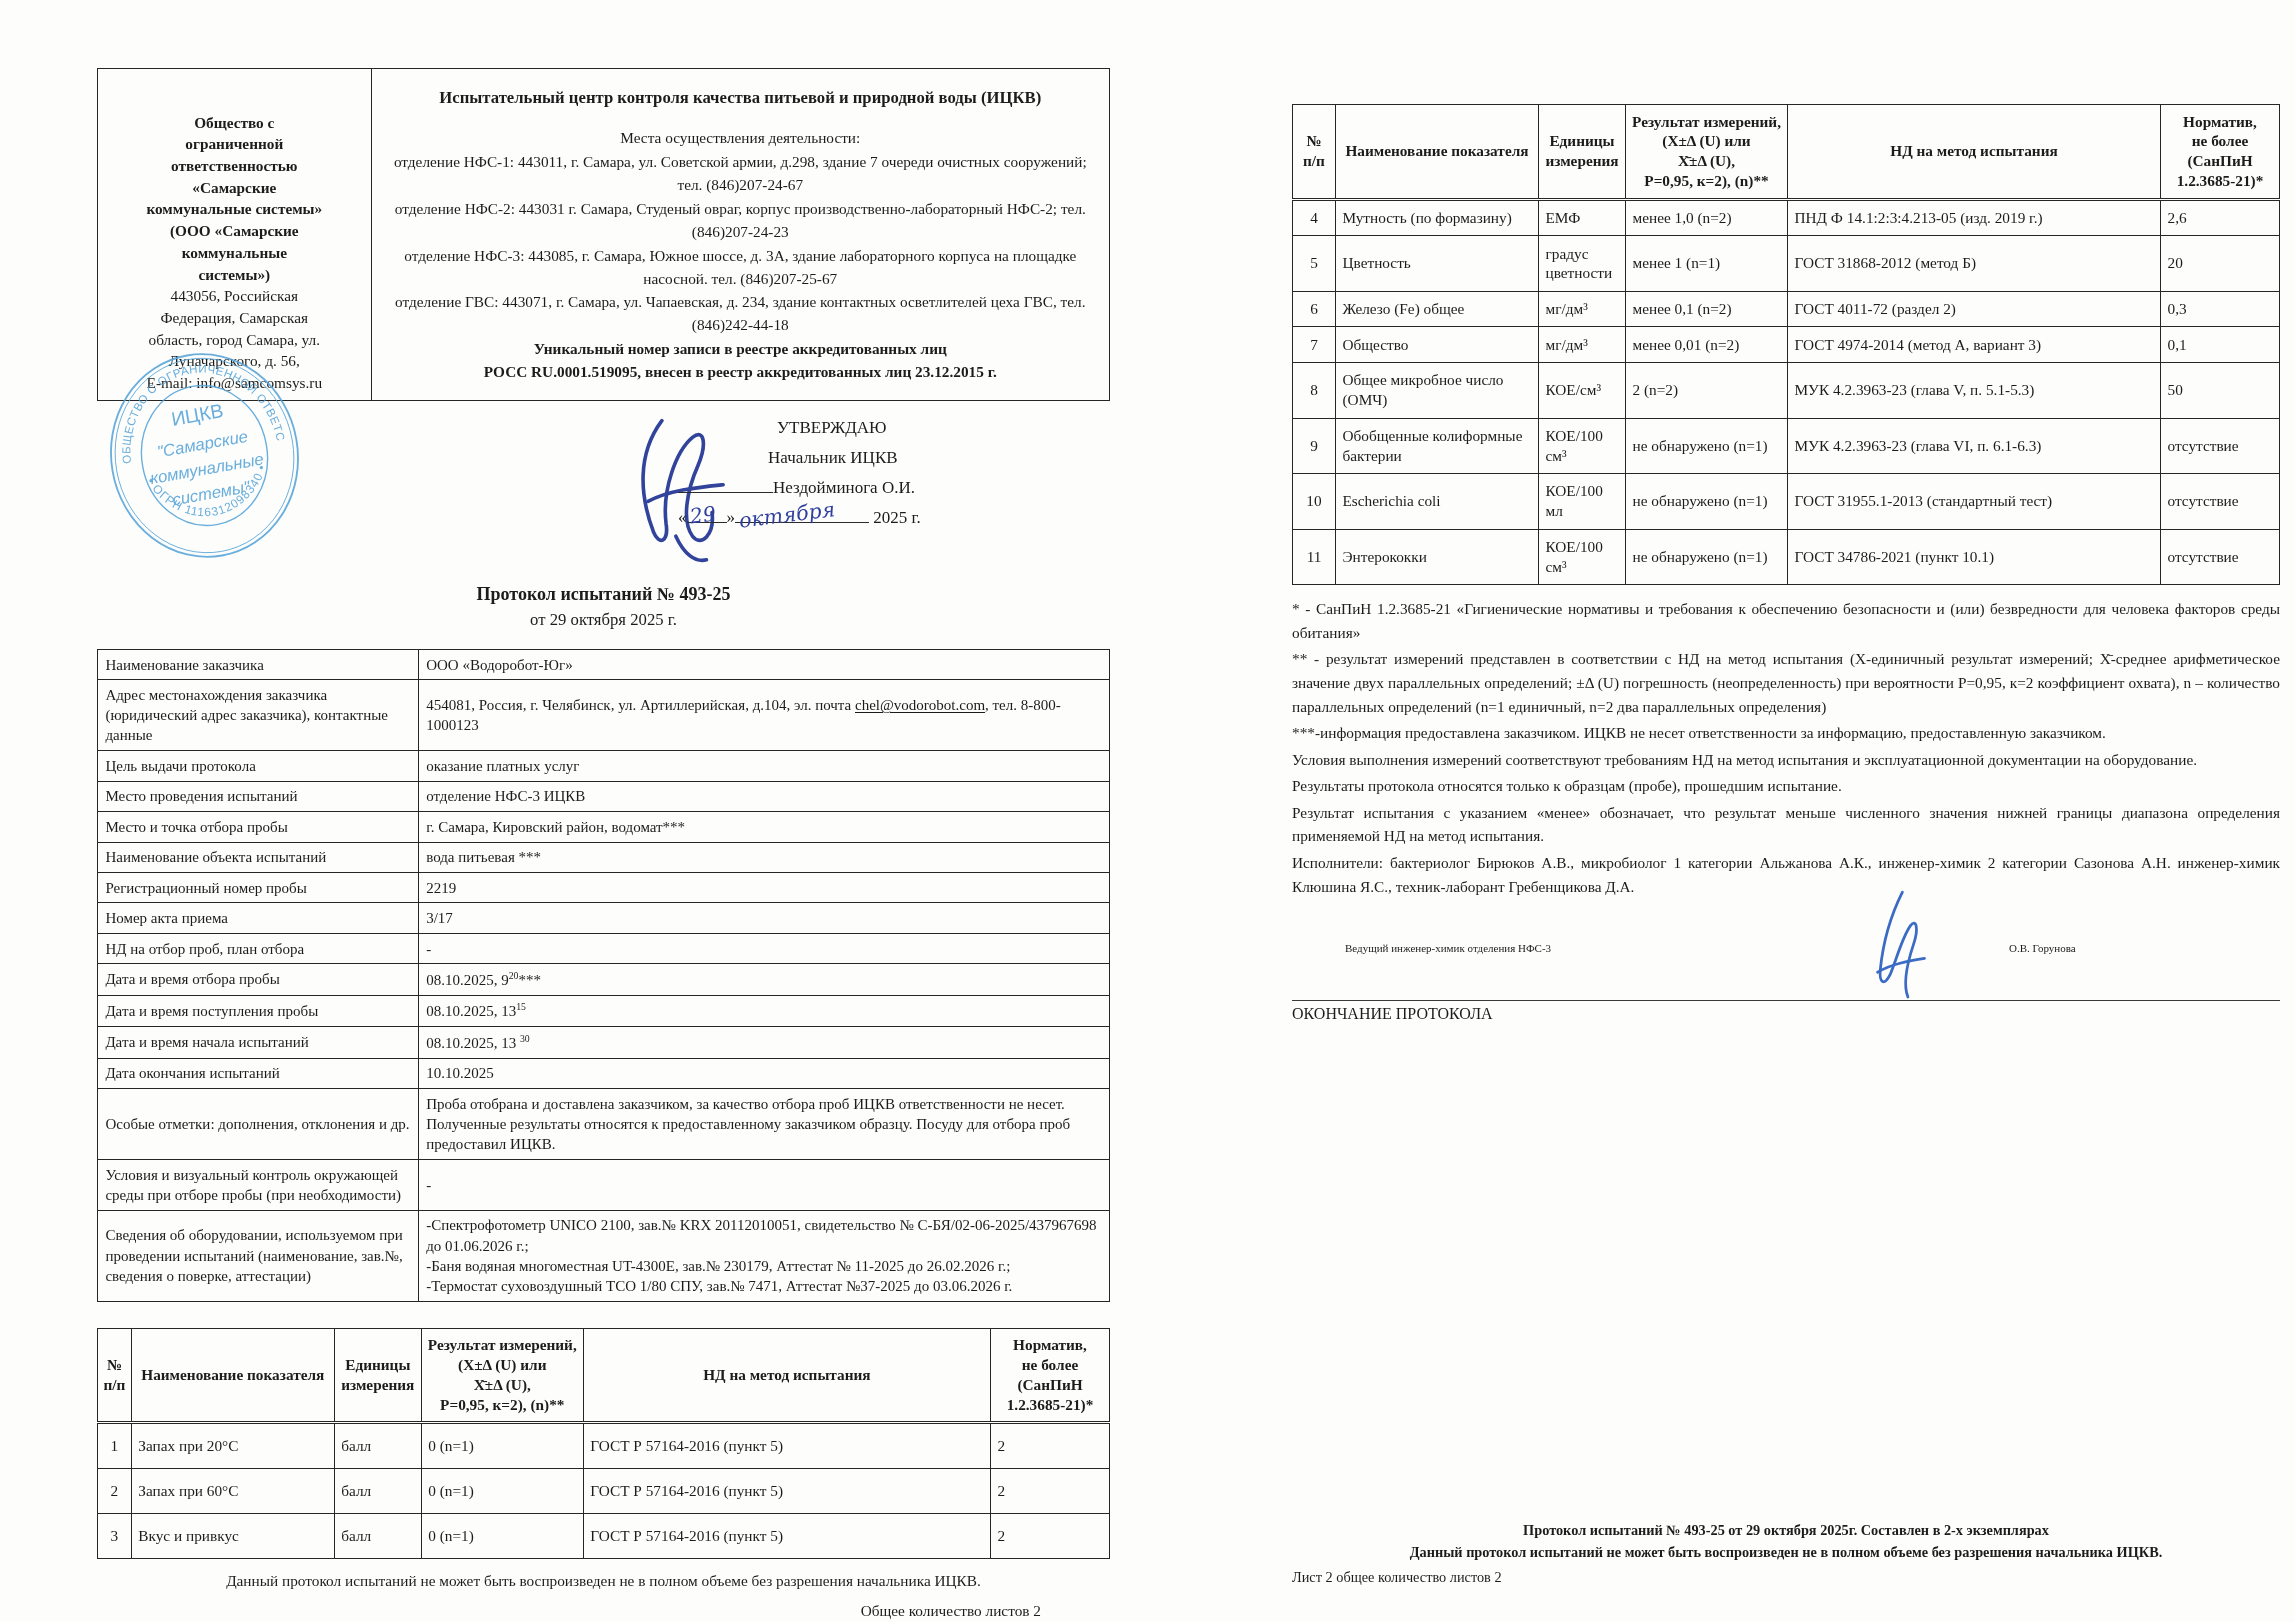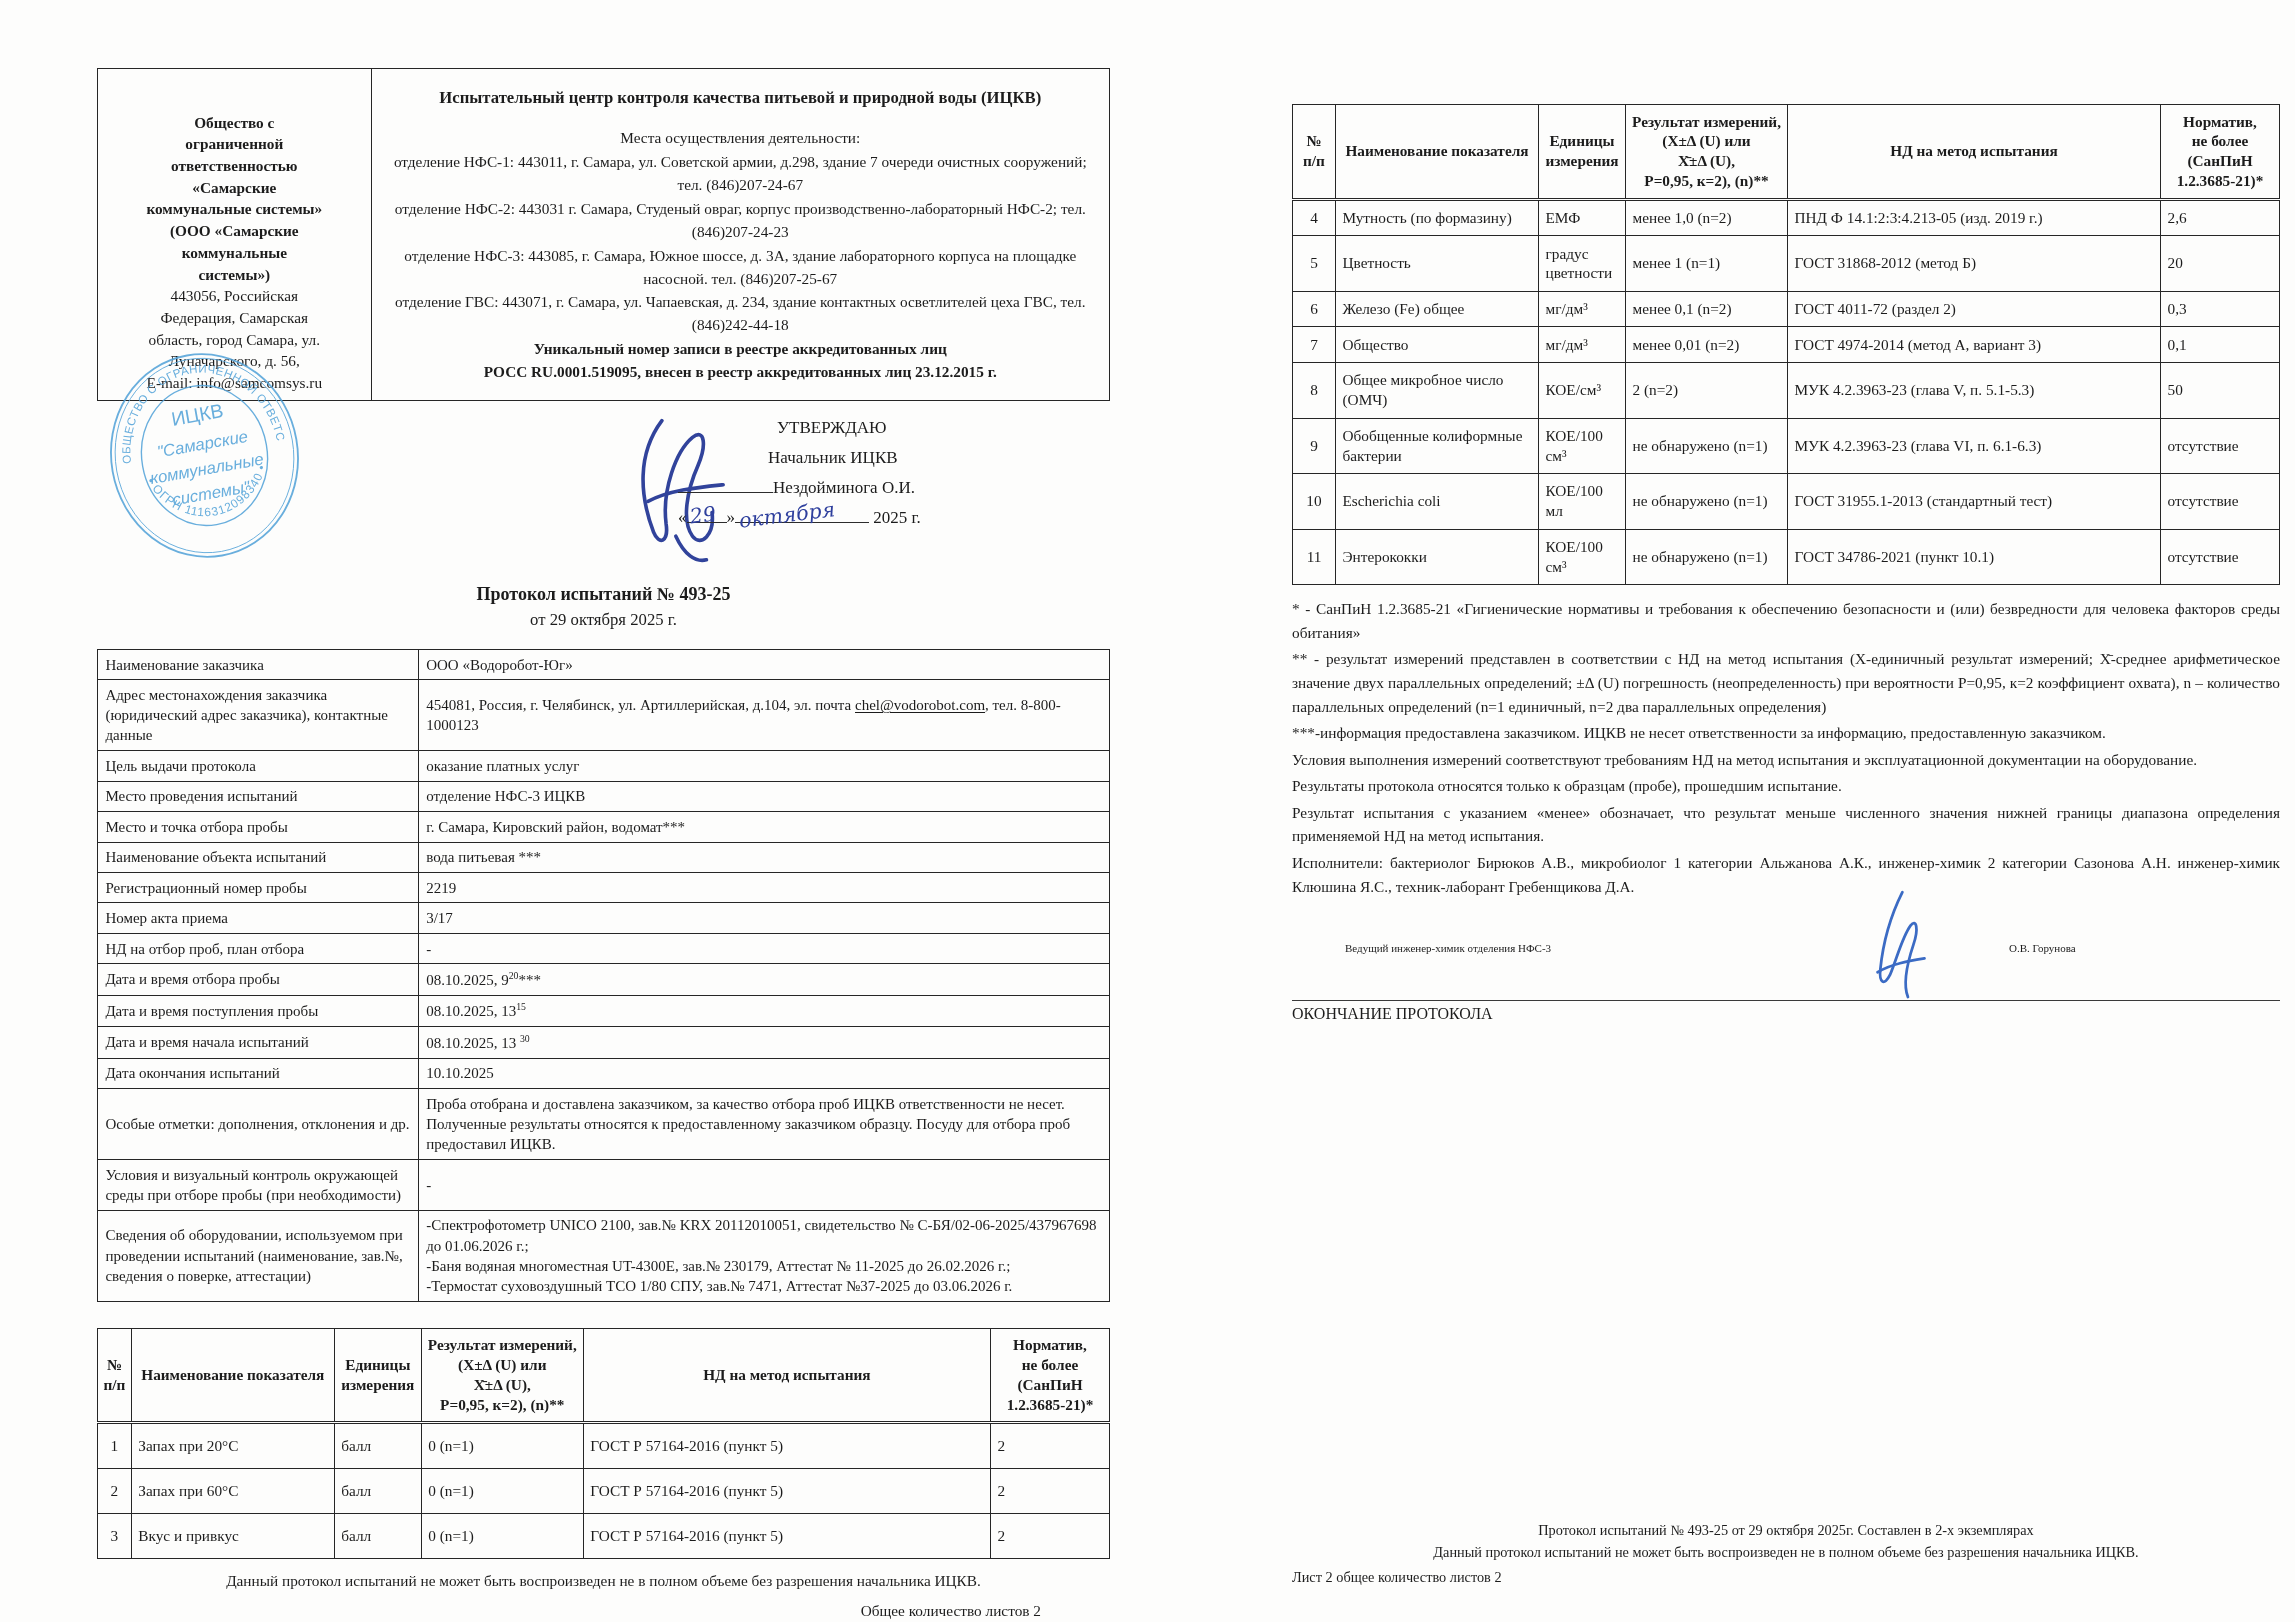--- a/index.html
+++ b/index.html
@@ -74,21 +74,21 @@
 
   .signer-row{position:relative;margin-top:30px;font-size:11px;height:51px;}
   .signer-role{position:absolute;left:53px;top:14px;}
   .signer-name{position:absolute;left:717px;top:14px;}
   .signer-sig{position:absolute;left:569px;top:-42px;}
 
   .end-line{border-top:1.9px solid #3a3a3a;margin-top:20.4px;}
   .end-label{text-align:left;font-size:16px;margin-top:4.6px;}
 
   .p2-footer{position:absolute;left:0;top:1415px;width:100%;font-size:14.3px;line-height:1.55;}
-  .p2-footer .f1,.p2-footer .f2{text-align:center;}
+  .p2-footer .f1,.p2-footer .f2{text-align:center;font-weight:bold;}
   .p2-footer .f3{padding-right:18.5px;margin-top:2.8px;}
 
   sup{font-size:65%;}
 </style>
 </head>
 <body>
 
 <div class="page" id="page1">
 
   <table class="hdr-table">

